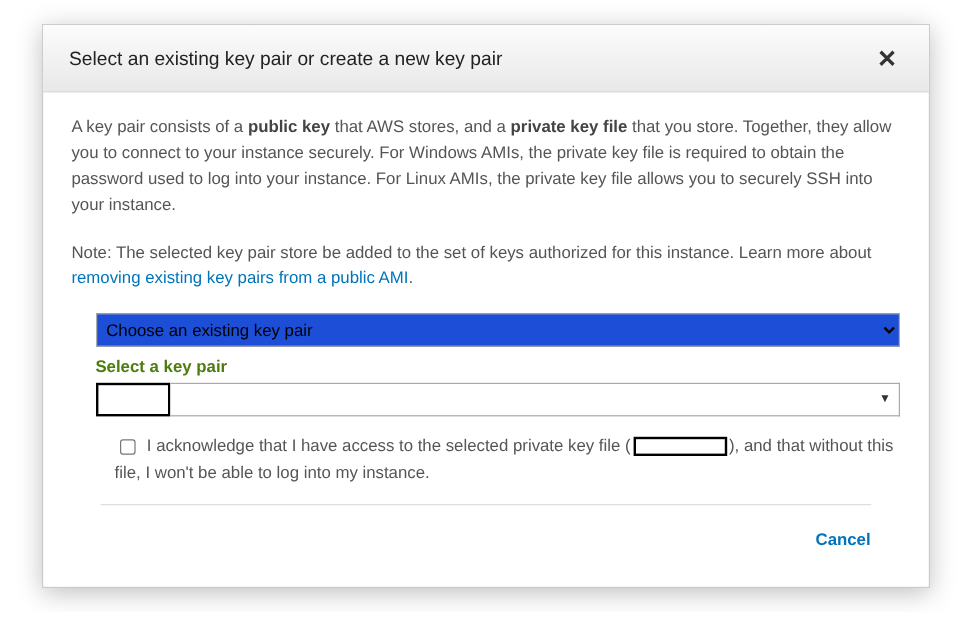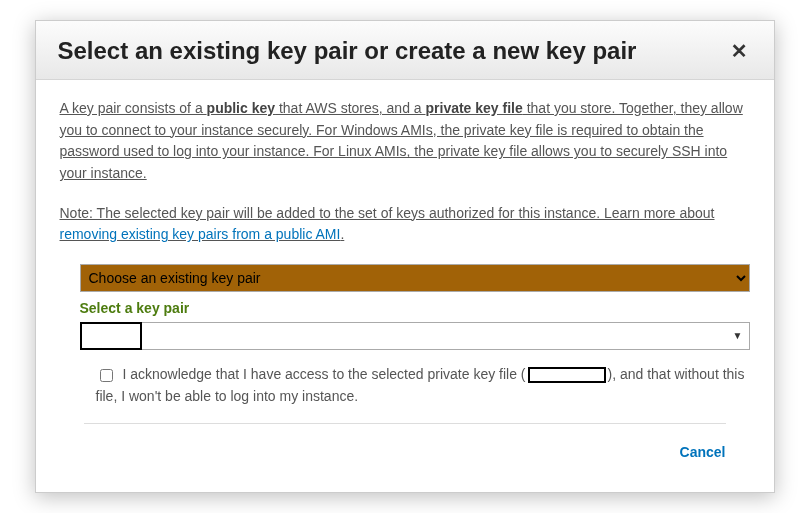--- a/index.html
+++ b/index.html
@@ -18,49 +18,49 @@
   }
   .dialog-header {
     background: linear-gradient(#fcfcfc,#e8e8e8);
     border-bottom: 1px solid #d5d5d5;
     padding: 16px 22px 14px;
     display: flex;
     align-items: center;
     justify-content: space-between;
   }
   .dialog-title {
-    font-size: 24px;
-    font-weight: bold;
+    font-size: 16px;
+    font-weight: normal;
     color: #222;
   }
   .close-btn {
     font-size: 20px;
     font-weight: bold;
     color: #333;
     cursor: pointer;
     background: none;
     border: none;
     padding: 0 4px;
   }
   .dialog-body {
     padding: 18px 24px 6px;
     color: #555;
     font-size: 14px;
     line-height: 1.55;
   }
-  .desc p { margin: 0 0 18px; text-decoration: underline; }
+  .desc p { margin: 0 0 18px; }
   .bold { font-weight: bold; color:#444; }
   .link { color: #0073bb; cursor: pointer; }
   .form-block { margin: 4px 0 14px 20px; }
   select.full {
     width: 100%;
     height: 28px;
     font-size: 14px;
     border: 1px solid #aaa;
-    background: #a16207;
+    background: #1d4ed8;
     padding: 2px 4px;
   }
   .field-label {
     font-weight: bold;
     color: #4d7c0f;
     margin: 6px 0 2px;
     font-size: 14px;
   }
   .kp-row {
     display: flex;
@@ -143,21 +143,21 @@
     <button class="close-btn">✕</button>
   </div>
 
   <div class="dialog-body">
 
     <div class="desc">
       <p>
         <span>A key pair consists of a </span><span class="bold">public key</span><span> that AWS stores, and a </span><span class="bold">private key file</span><span> that you store. Together, they allow you to connect to your instance securely. For Windows AMIs, the private key file is required to obtain the password used to log into your instance. For Linux AMIs, the private key file allows you to securely SSH into your instance.</span>
       </p>
       <p>
-        <span>Note: The selected key pair will be added to the set of keys authorized for this instance. Learn more about </span><span class="link">removing existing key pairs from a public AMI</span><span>.</span>
+        <span>Note: The selected key pair store be added to the set of keys authorized for this instance. Learn more about </span><span class="link">removing existing key pairs from a public AMI</span><span>.</span>
       </p>
     </div>
 
     <div class="form-block">
       <select class="full">
         <option>Choose an existing key pair</option>
       </select>
       <div class="field-label">Select a key pair</div>
       <div class="kp-row">
         <div class="kp-redact"></div>

